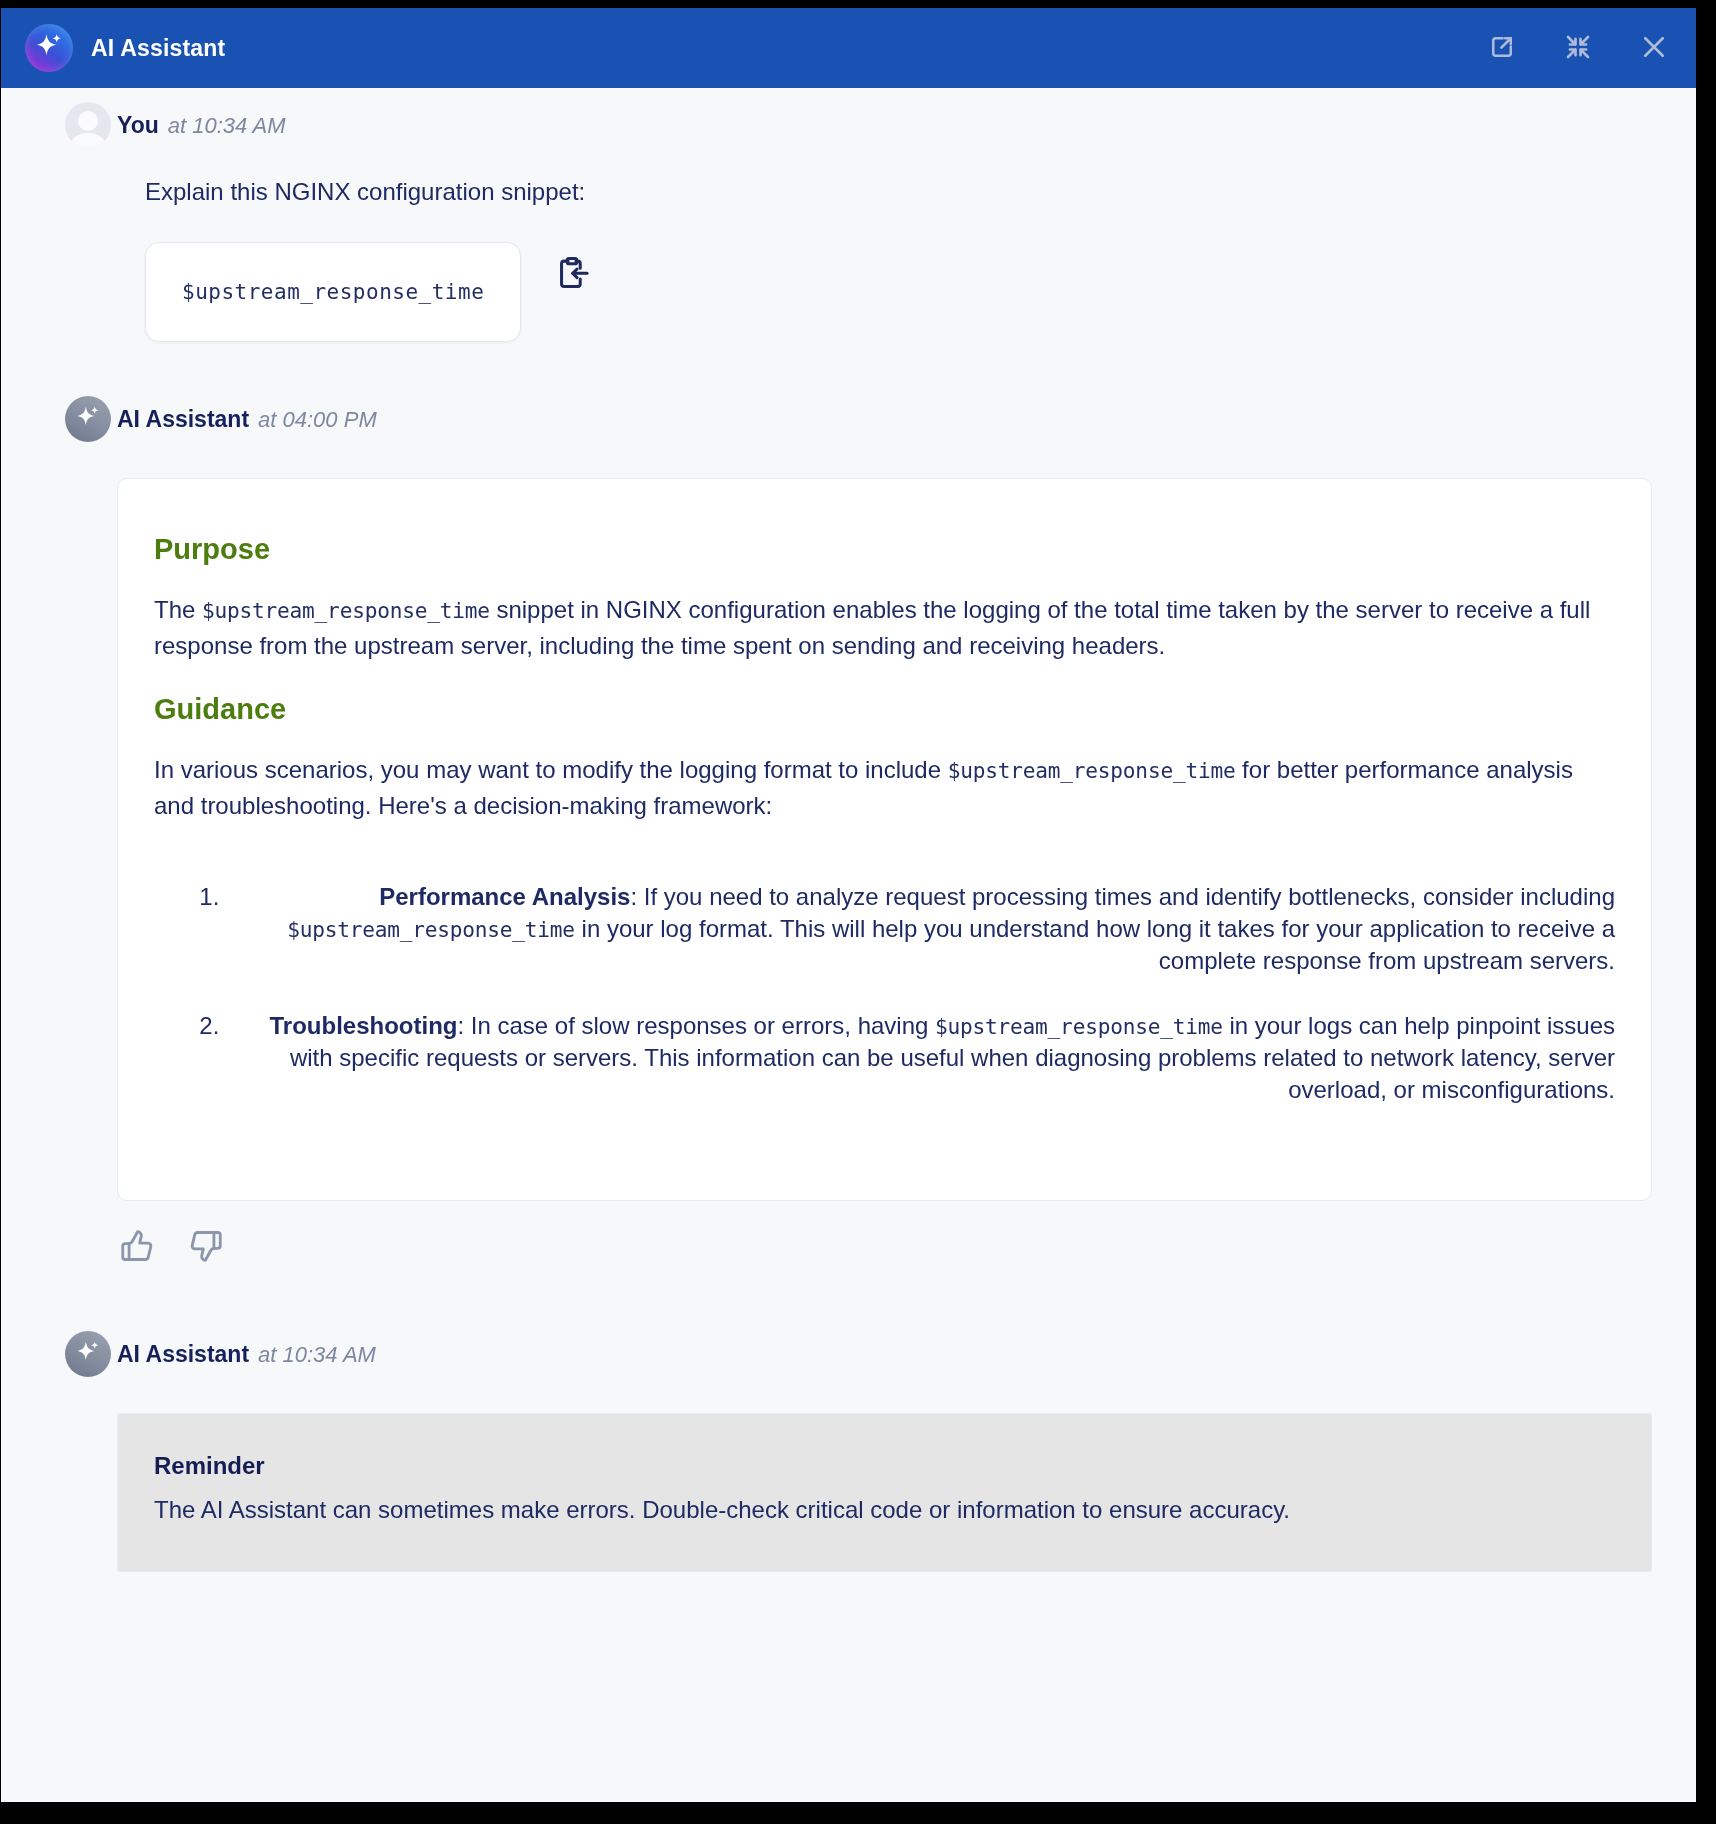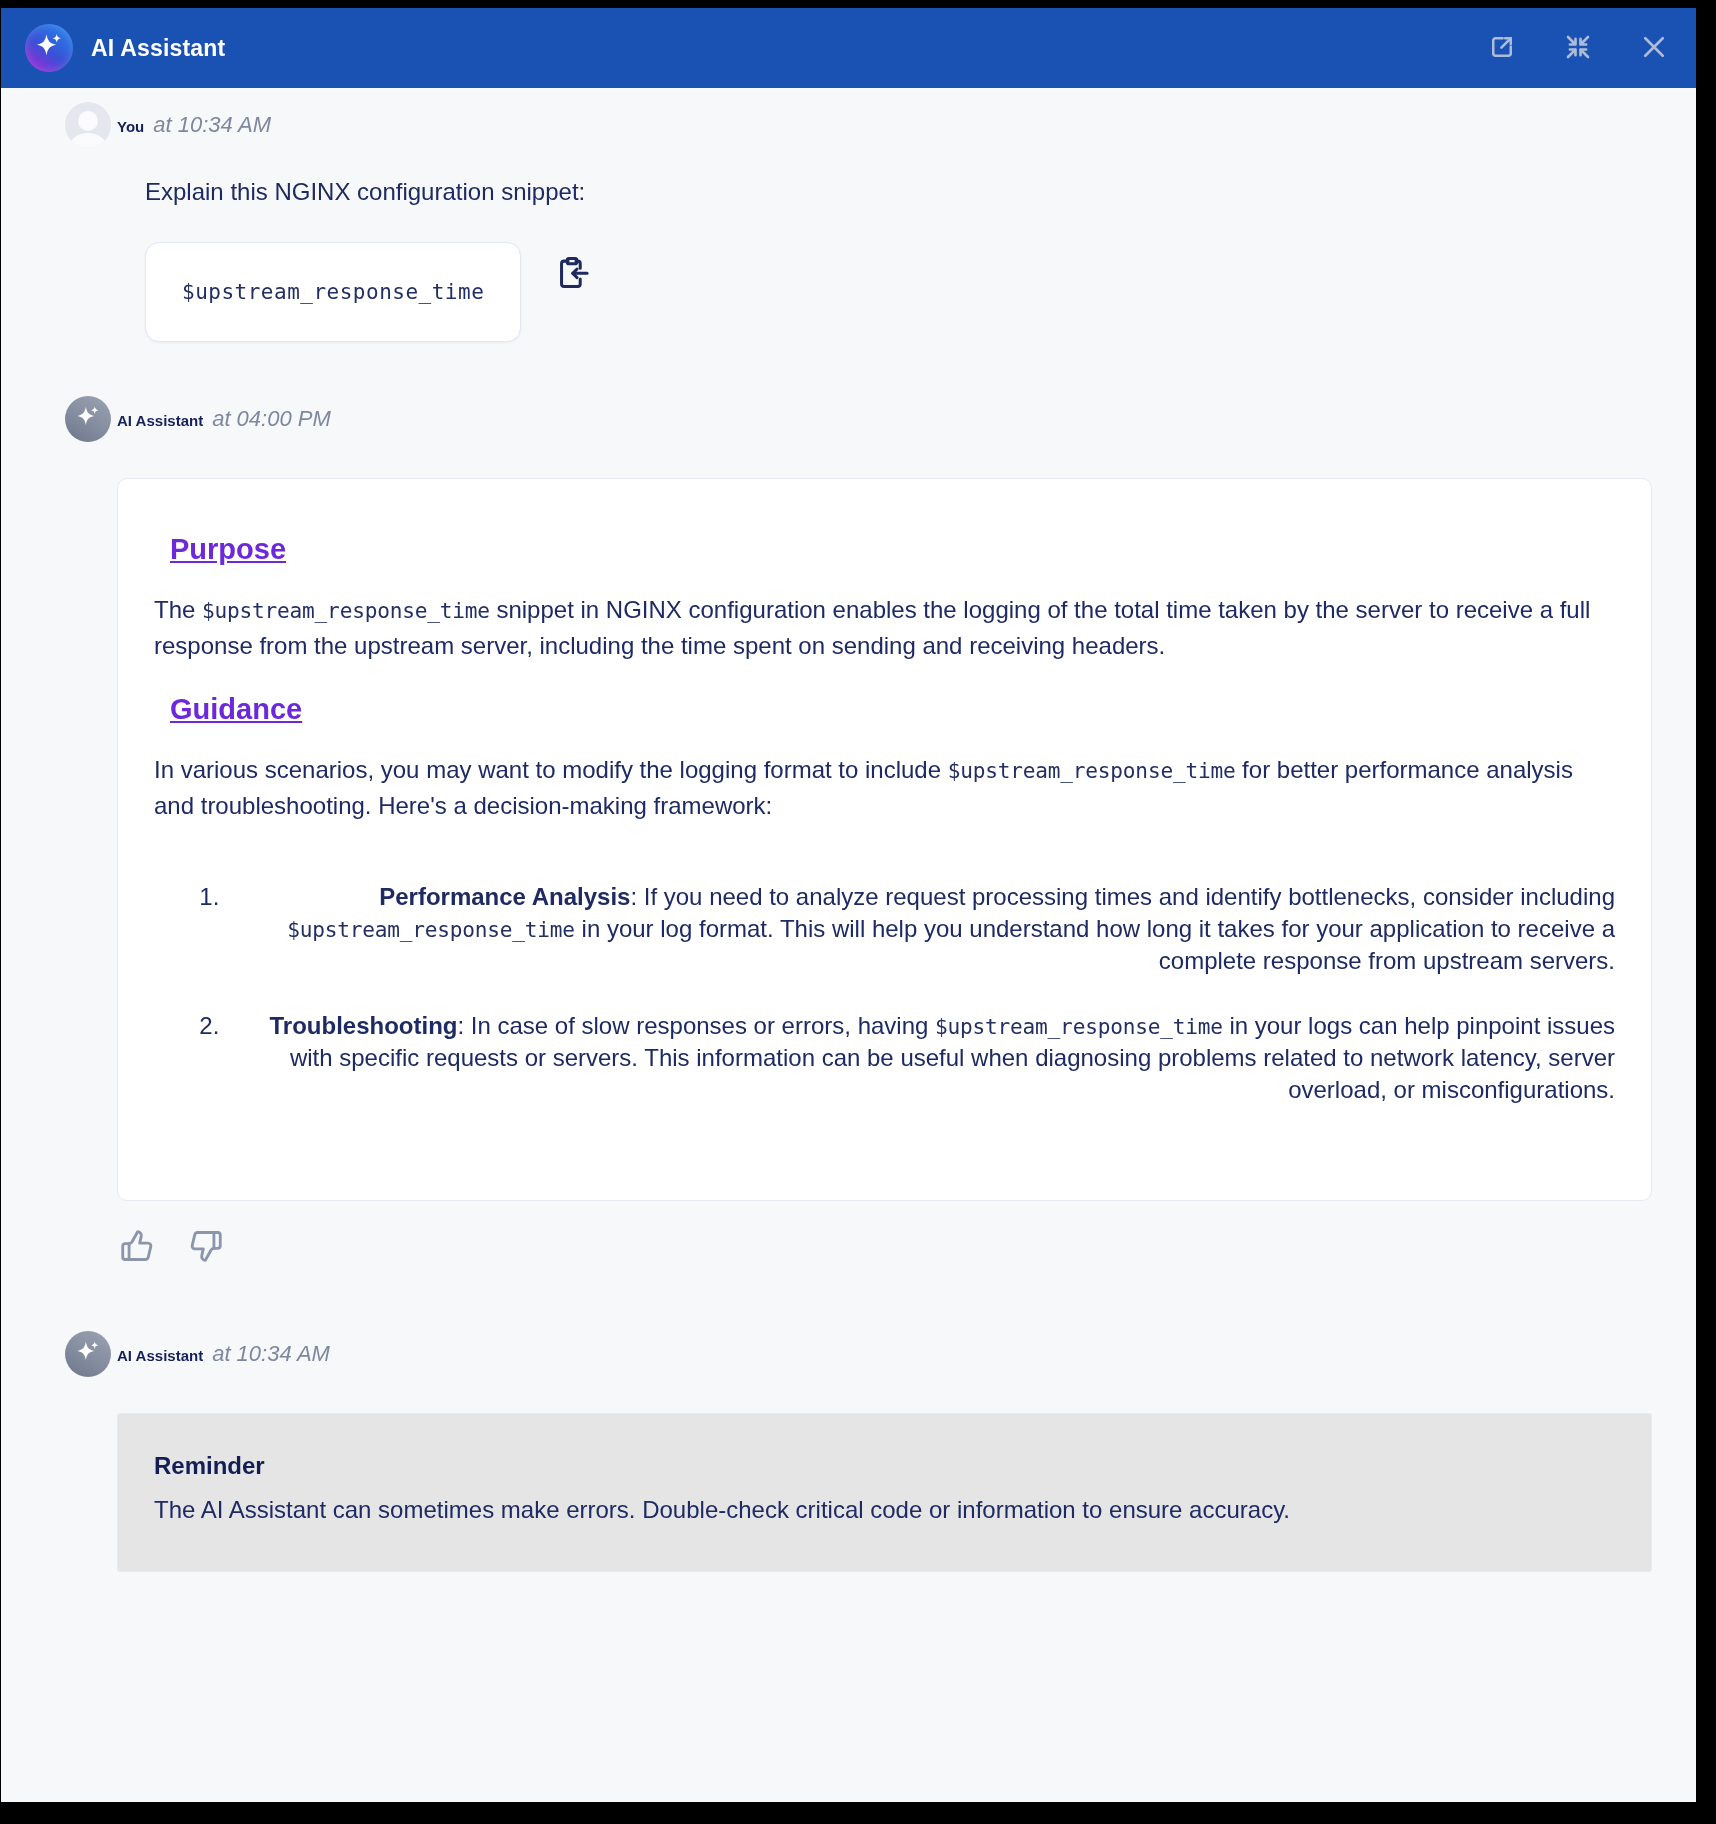--- a/index.html
+++ b/index.html
@@ -41,21 +41,21 @@
     width:46px;height:46px;border-radius:50%;overflow:hidden;position:relative;flex:none;
   }
   .avatar.user{background:#e5e7ef;}
   .avatar.user .head{position:absolute;left:13px;top:9px;width:20px;height:20px;border-radius:50%;background:#fbfbfd;}
   .avatar.user .shoulders{position:absolute;left:5px;top:31px;width:36px;height:26px;border-radius:50% 50% 0 0;background:#fbfbfd;}
   .avatar.ai{
     background:linear-gradient(210deg,#9aa2b2 0%,#848d9f 55%,#6d7689 100%);
     display:flex;align-items:center;justify-content:center;color:#fff;
   }
   .msg-head{display:flex;align-items:baseline;gap:9px;padding-top:10px;}
-  .author{font-size:15px;font-weight:700;color:#16215c;}
+  .author{font-size:23px;font-weight:700;color:#16215c;}
   .timestamp{font-size:22px;color:#7e87a0;font-style:italic;}
   .msg-body{grid-column:2;color:#1e2a63;margin-left:28px;}
 
   
   .user-text{font-size:24px;margin:30px 0 0;color:#1e2a63;}
   .code-row{display:flex;align-items:flex-start;gap:32px;margin-top:36px;}
   .code-card{
     background:#fff;border:1.5px solid #e3e7f1;border-radius:14px;
     padding:37px 36px;box-shadow:0 1px 3px rgba(30,45,90,.05);
   }
@@ -65,21 +65,21 @@
   .icon-btn{background:none;border:none;padding:0;cursor:pointer;color:#1e2a5e;}
   .paste-btn{margin-top:12px;}
   .paste-btn svg{width:38px;height:38px;}
 
   
   .ai-section{margin-top:54px;}
   .ai-card{
     grid-column:2;background:#fff;border:1.5px solid #e7eaf3;border-radius:10px;
     margin-top:36px;padding:24px 36px 62px;box-sizing:border-box;
   }
-  .ai-card h2{font-size:29px;font-weight:700;color:#6d28d9;margin:30px 16px 0;text-decoration:underline;}
+  .ai-card h2{font-size:29px;font-weight:700;color:#4d7c0f;margin:30px 0 0;}
   .ai-card p{font-size:24px;line-height:35px;margin:26px 0 0;color:#1e2a63;}
   .inline-code{
     font-family:"DejaVu Sans Mono", monospace;font-size:0.88em;color:#232f63;letter-spacing:-.2px;
   }
   .guidance-list{margin:58px 0 0;padding-left:72px;}
   .guidance-list li{
     font-size:24px;line-height:31.5px;color:#1e2a63;margin-bottom:33px;padding-left:8px;text-align:right;
   }
   .guidance-list li strong{font-weight:700;}
 

